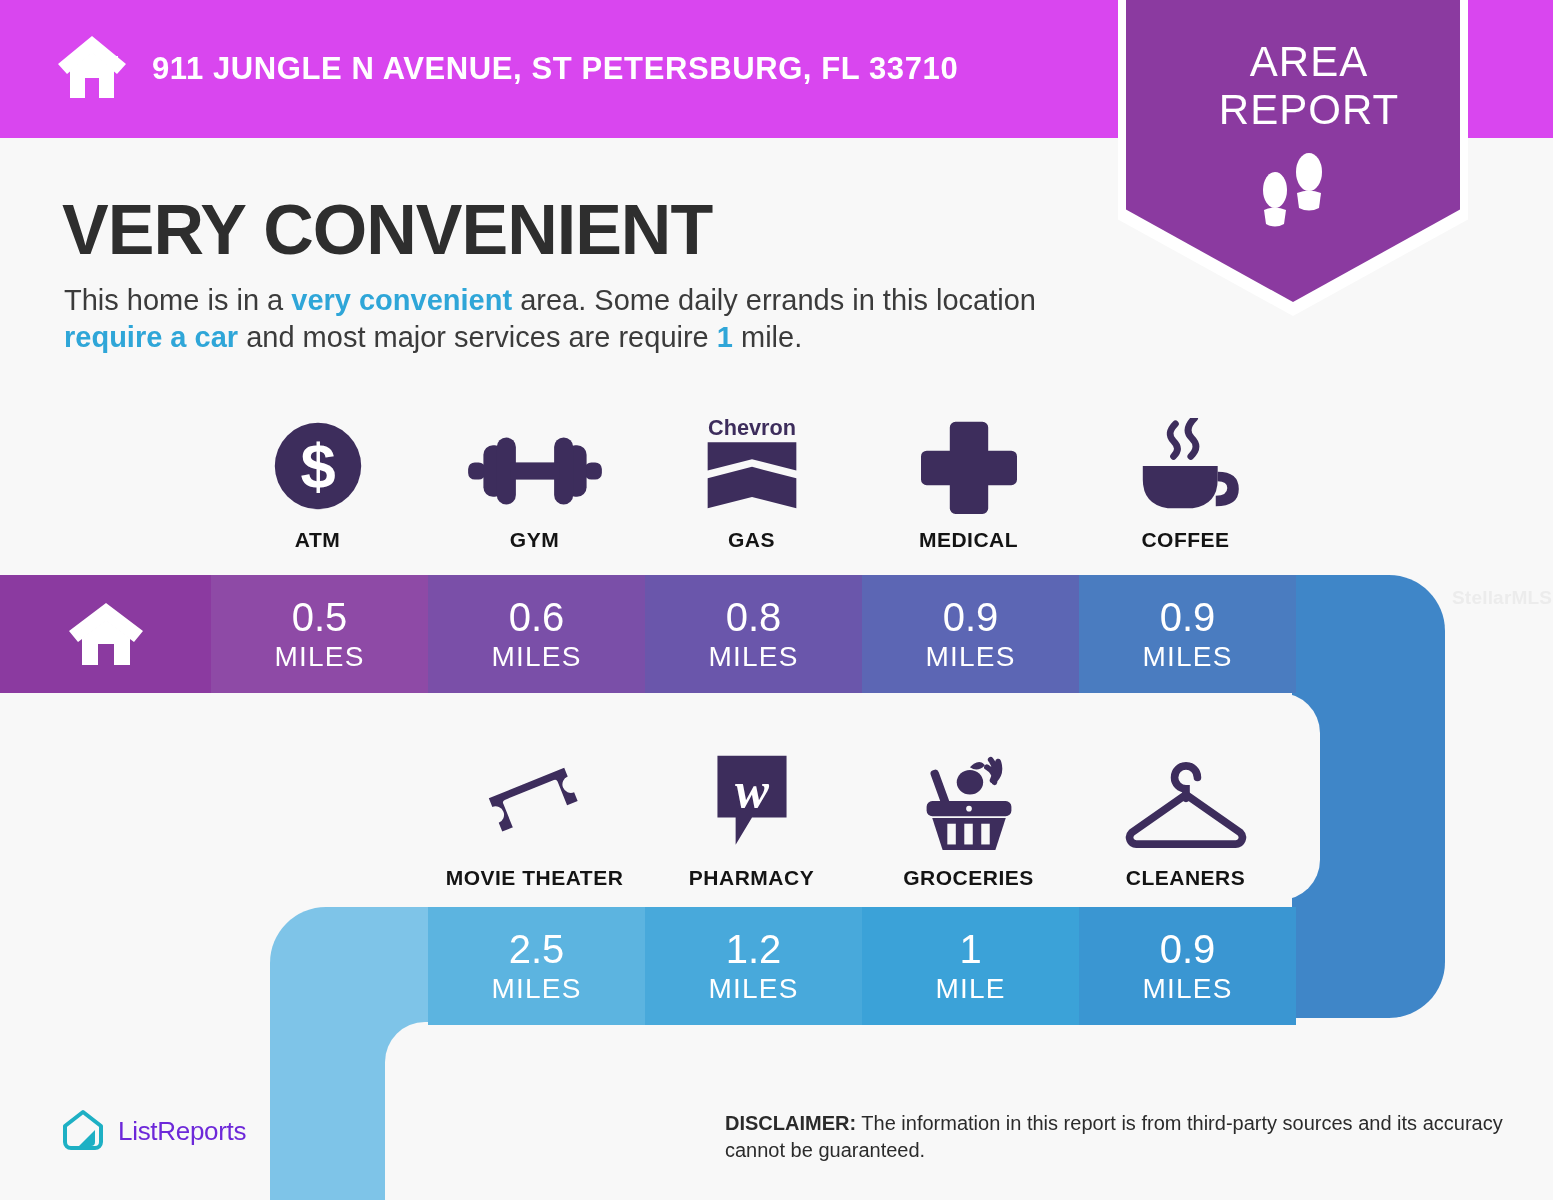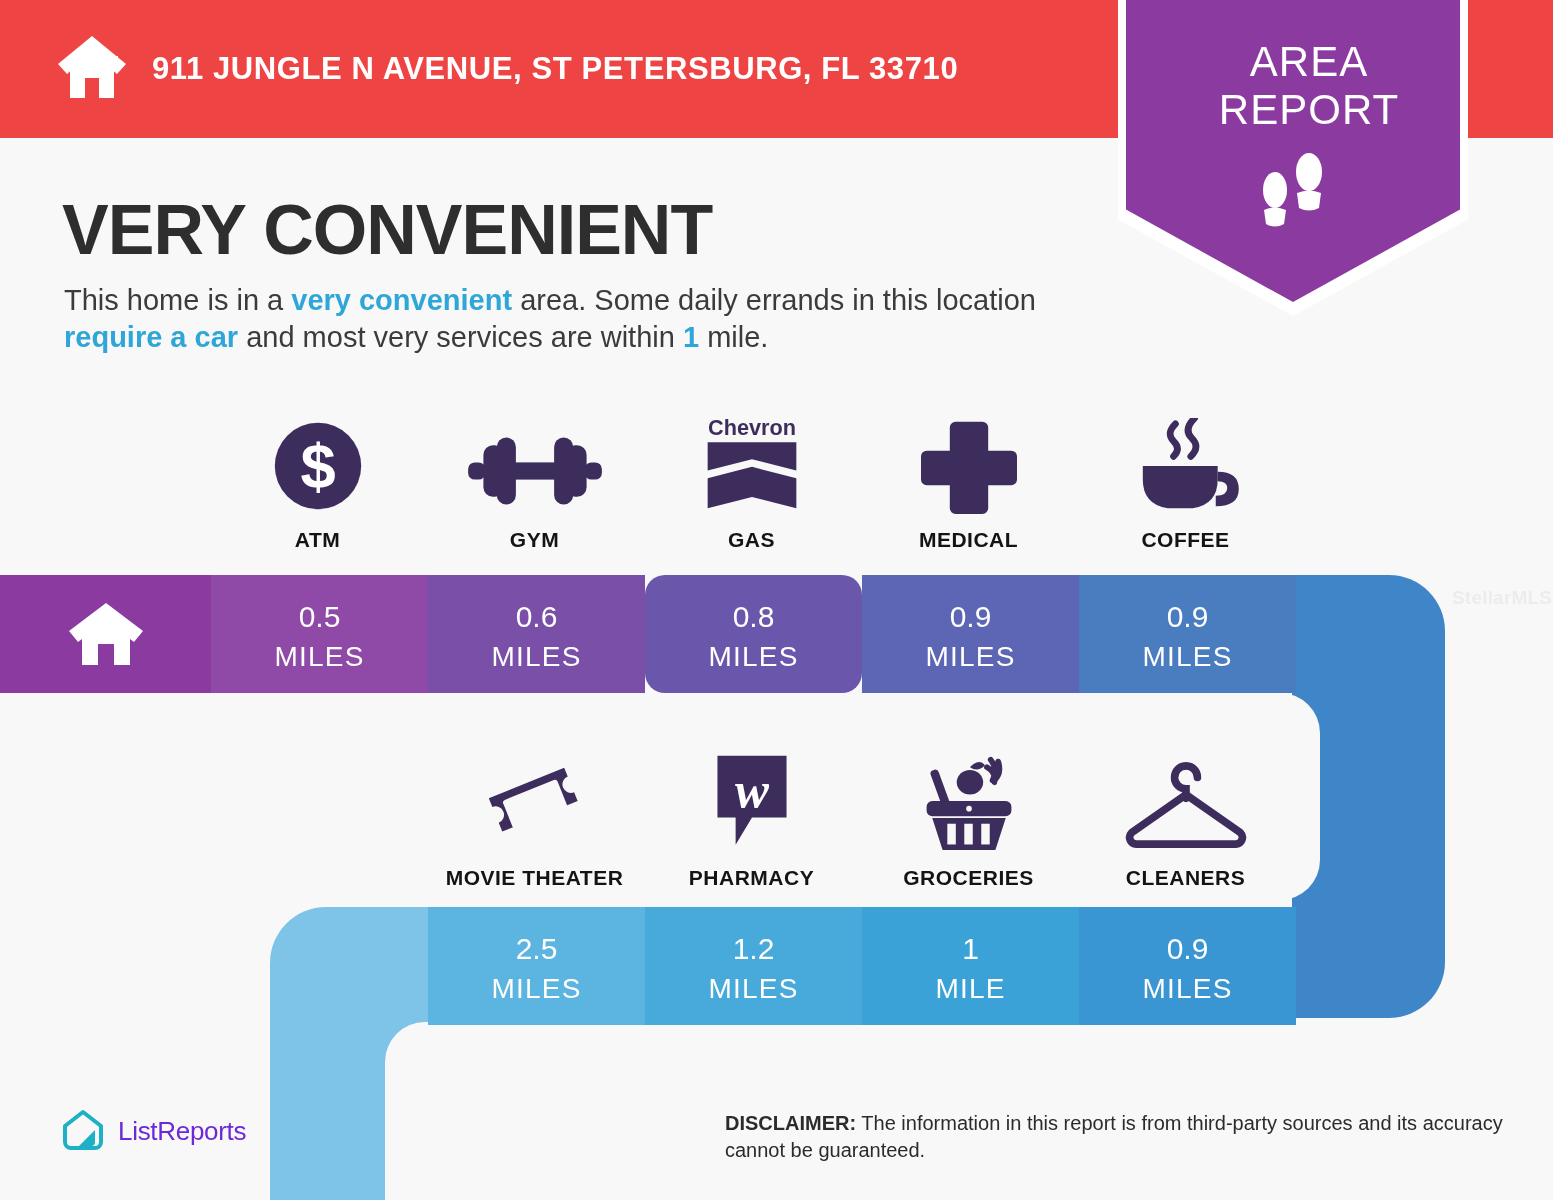--- a/index.html
+++ b/index.html
@@ -7,21 +7,21 @@
     width: 1553px; height: 1200px;
     background: #f7f7f7;
     font-family: "Liberation Sans", sans-serif;
     overflow: hidden;
   }
   .page { position: relative; width: 1553px; height: 1200px; background: #f8f8f8; }
 
   
   .header {
     position: absolute; left: 0; top: 0; width: 1553px; height: 138px;
-    background: #ef4444;
+    background: #d946ef;
   }
   .header-house {
     position: absolute; left: 56px; top: 34px; width: 72px; height: 66px;
   }
   .header-address {
     position: absolute; left: 152px; top: 51px;
     font-size: 31px; font-weight: 700; letter-spacing: 0.6px;
     color: #ffffff; white-space: nowrap;
   }
   .badge-outline {
@@ -73,21 +73,21 @@
     margin-top: 14px; font-size: 21px; font-weight: 700;
     letter-spacing: 0.5px; color: #141414; white-space: nowrap;
   }
 
   .seg {
     position: absolute; height: 118px; width: 217px;
     display: flex; flex-direction: column;
     align-items: center; justify-content: center;
     color: #ffffff;
   }
-  .seg .num { font-size: 30px; font-weight: 400; line-height: 44px; }
+  .seg .num { font-size: 40px; font-weight: 400; line-height: 44px; }
   .seg .unit { font-size: 28px; letter-spacing: 1.2px; margin-top: 2px; }
 
   .home-seg {
     position: absolute; left: 0; top: 575px; width: 211px; height: 118px;
     background: #8b3aa0;
     display: flex; align-items: center; justify-content: center;
   }
 
   
   .elbow-right {
@@ -158,21 +158,21 @@
   </div>
   <svg class="badge-feet" viewBox="0 0 76 86">
     <ellipse cx="20" cy="38" rx="12" ry="18" fill="#ffffff"></ellipse>
     <path d="M9 58 q11 -5 22 0 l-2 14 q-9 5 -18 0 Z" fill="#ffffff"></path>
     <ellipse cx="54" cy="20" rx="13" ry="19" fill="#ffffff"></ellipse>
     <path d="M42 41 q12 -5 24 0 l-2 15 q-10 5 -20 0 Z" fill="#ffffff"></path>
   </svg>
 
   <div class="headline">VERY CONVENIENT</div>
   <div class="subcopy">
-    <span>This home is in a </span><span class="hl">very convenient</span><span> area. Some daily errands in this location </span><span class="hl">require a car</span><span> and most very services are within </span><span class="hl">1</span><span> mile.</span>
+    <span>This home is in a </span><span class="hl">very convenient</span><span> area. Some daily errands in this location </span><span class="hl">require a car</span><span> and most major services are require </span><span class="hl">1</span><span> mile.</span>
   </div>
 
   <div class="icon-row" style="top:410px; height:160px;">
 
     <div class="icon-cell" style="left:209px;">
       <div class="icon-art">
         <svg viewBox="0 0 100 100" width="96" height="96">
           <circle cx="50" cy="50" r="45" fill="#3d2d5c"></circle>
           <text x="50" y="73" font-size="66" font-weight="700" fill="#ffffff" text-anchor="middle" font-family="Liberation Sans, sans-serif">$</text>
         </svg>
@@ -240,21 +240,21 @@
   </div>
 
   <div class="seg" style="left:211px;  top:575px; background:#8e4aa6;">
     <div class="num">0.5</div>
     <div class="unit">MILES</div>
   </div>
   <div class="seg" style="left:428px;  top:575px; background:#7a4fa8;">
     <div class="num">0.6</div>
     <div class="unit">MILES</div>
   </div>
-  <div class="seg" style="left:645px;  top:575px; background:#6a56ab;border-radius:20px;">
+  <div class="seg" style="left:645px;  top:575px; background:#6a56ab;">
     <div class="num">0.8</div>
     <div class="unit">MILES</div>
   </div>
   <div class="seg" style="left:862px;  top:575px; background:#5c66b4;">
     <div class="num">0.9</div>
     <div class="unit">MILES</div>
   </div>
   <div class="seg" style="left:1079px; top:575px; background:#4a7cc0;">
     <div class="num">0.9</div>
     <div class="unit">MILES</div>

